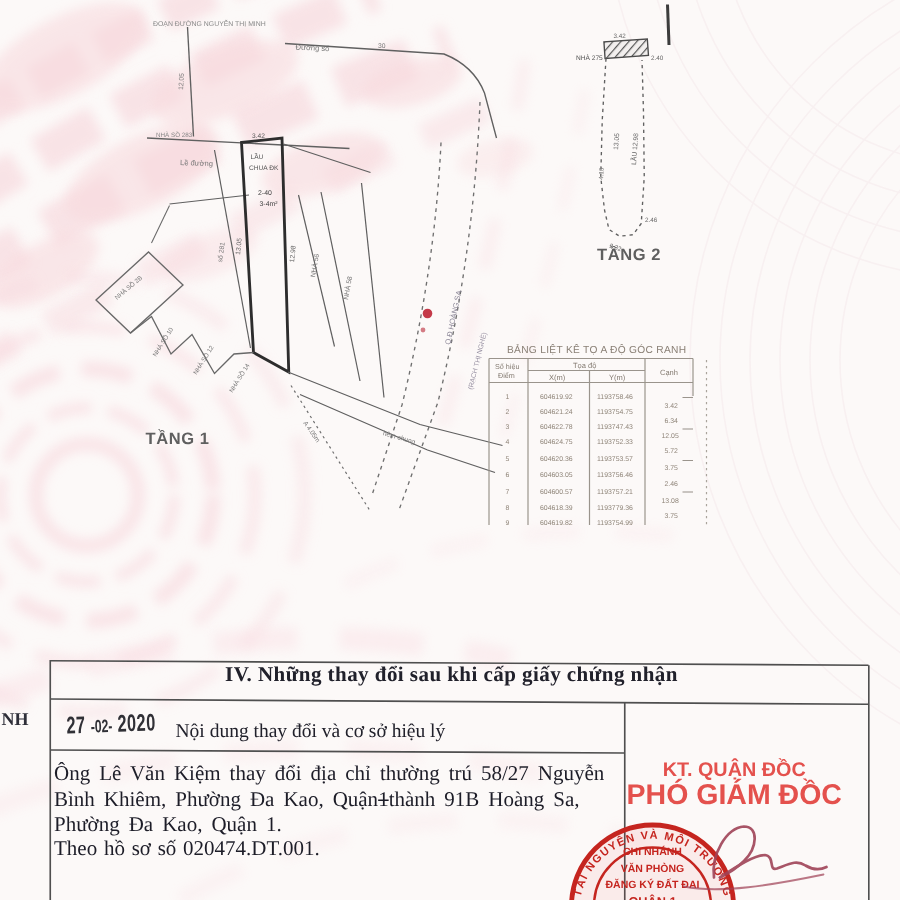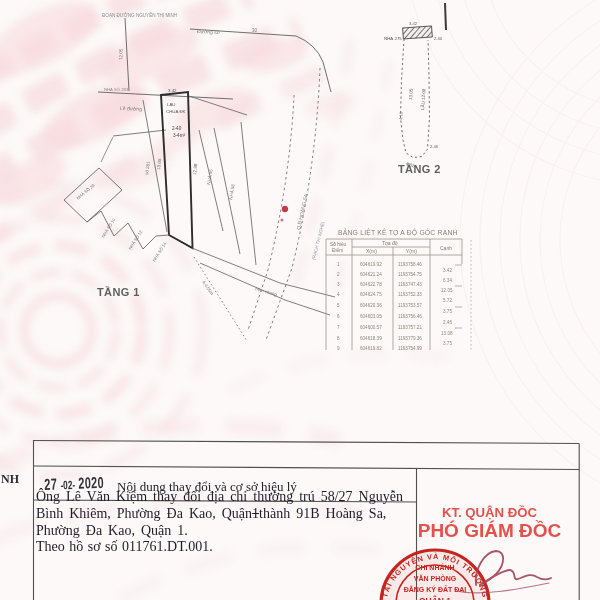--- a/index.html
+++ b/index.html
@@ -233,33 +233,34 @@
   <g stroke="#4f4f4f" stroke-width="1.1" fill="none">
     <path d="M33.5,440.5 L579,443.5"></path>
     <path d="M33.5,466 L579,469.5"></path>
     <path d="M33.5,500 L416,502"></path>
     <path d="M33.5,440 L33.5,600"></path>
     <path d="M579.2,443.5 L579.2,600"></path>
     <path d="M416.5,468 L416.5,600"></path>
   </g>
 </svg>
 
+<div class="t" style="left:28px;top:443px;width:546px;text-align:center;font-size:14px;font-weight:bold;letter-spacing:0.3px;">IV. Những thay đổi sau khi cấp giấy chứng nhận</div>
 
 <div class="t" style="left:1px;top:472px;font-size:12px;font-weight:bold;color:#2e2e38;">NH</div>
 
 <div class="t" style="left:44px;top:476px;font-family:'Liberation Sans',sans-serif;font-size:16px;font-weight:bold;color:#303036;letter-spacing:0.5px;transform:rotate(-2deg) scaleX(0.68);transform-origin:left top;white-space:nowrap;">27 <span style="font-size:12px;letter-spacing:0;">-02-</span> 2020</div>
 
 <div class="t" style="left:117px;top:479px;font-size:13px;">Nội dung thay đổi và cơ sở hiệu lý</div>
 
 
 <div class="t" style="left:409px;top:505px;width:161px;text-align:center;font-family:'Liberation Sans',sans-serif;font-size:13.2px;font-weight:bold;color:#e4514d;">KT. QUẬN ĐỒC</div>
 
 <div class="t" style="left:409px;top:520px;width:161px;text-align:center;font-family:'Liberation Sans',sans-serif;font-size:19px;font-weight:bold;color:#e4514d;">PHÓ GIÁM ĐỒC</div>
 
-<div class="t" style="left:36px;top:489px;width:382px;font-size:14px;line-height:16.8px;color:#1d1d28;word-spacing:2.5px;">Ông Lê Văn Kiệm thay đổi địa chỉ thường trú 58/27 Nguyễn<br>Bình Khiêm, Phường Đa Kao, Quận<s>1</s>thành 91B Hoàng Sa,<br>Phường Đa Kao, Quận 1.<br><span style="word-spacing:1px;">Theo hồ sơ số 011761.DT.001.</span></div>
+<div class="t" style="left:36px;top:509px;width:382px;font-size:14px;line-height:16.8px;color:#1d1d28;word-spacing:2.5px;">Ông Lê Văn Kiệm thay đổi địa chỉ thường trú 58/27 Nguyễn<br>Bình Khiêm, Phường Đa Kao, Quận<s>1</s>thành 91B Hoàng Sa,<br>Phường Đa Kao, Quận 1.<br><span style="word-spacing:1px;">Theo hồ sơ số 020474.DT.001.</span></div>
 
 <svg width="600" height="600" viewBox="0 0 600 600" style="pointer-events:none;">
 
   <g>
     <circle cx="435" cy="604" r="54" fill="rgba(225,60,50,0.07)" stroke="#c5251f" stroke-width="3.2"></circle>
     <circle cx="435" cy="604" r="39" fill="none" stroke="#c5251f" stroke-width="1.6"></circle>
     <defs>
           <path id="arcup" d="M388,622 A49,49 0 1 1 482,622"></path>
         </defs>
     <text font-family="Liberation Sans" font-size="7.4" font-weight="bold" fill="#c5251f" letter-spacing="1">

